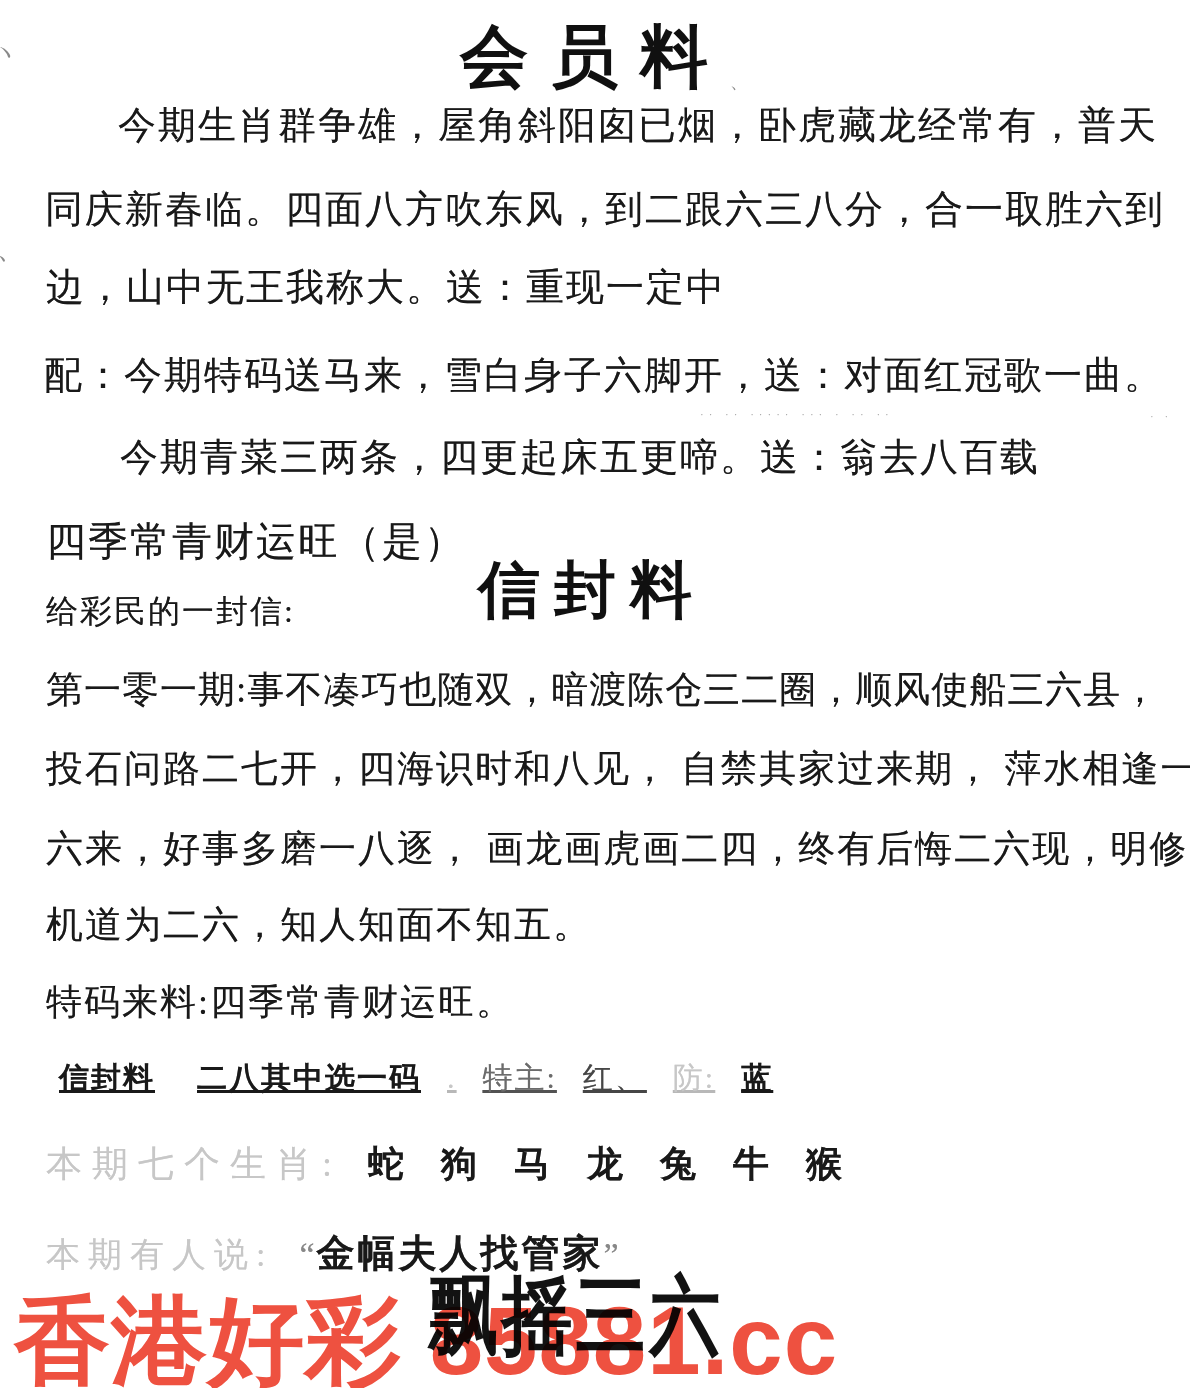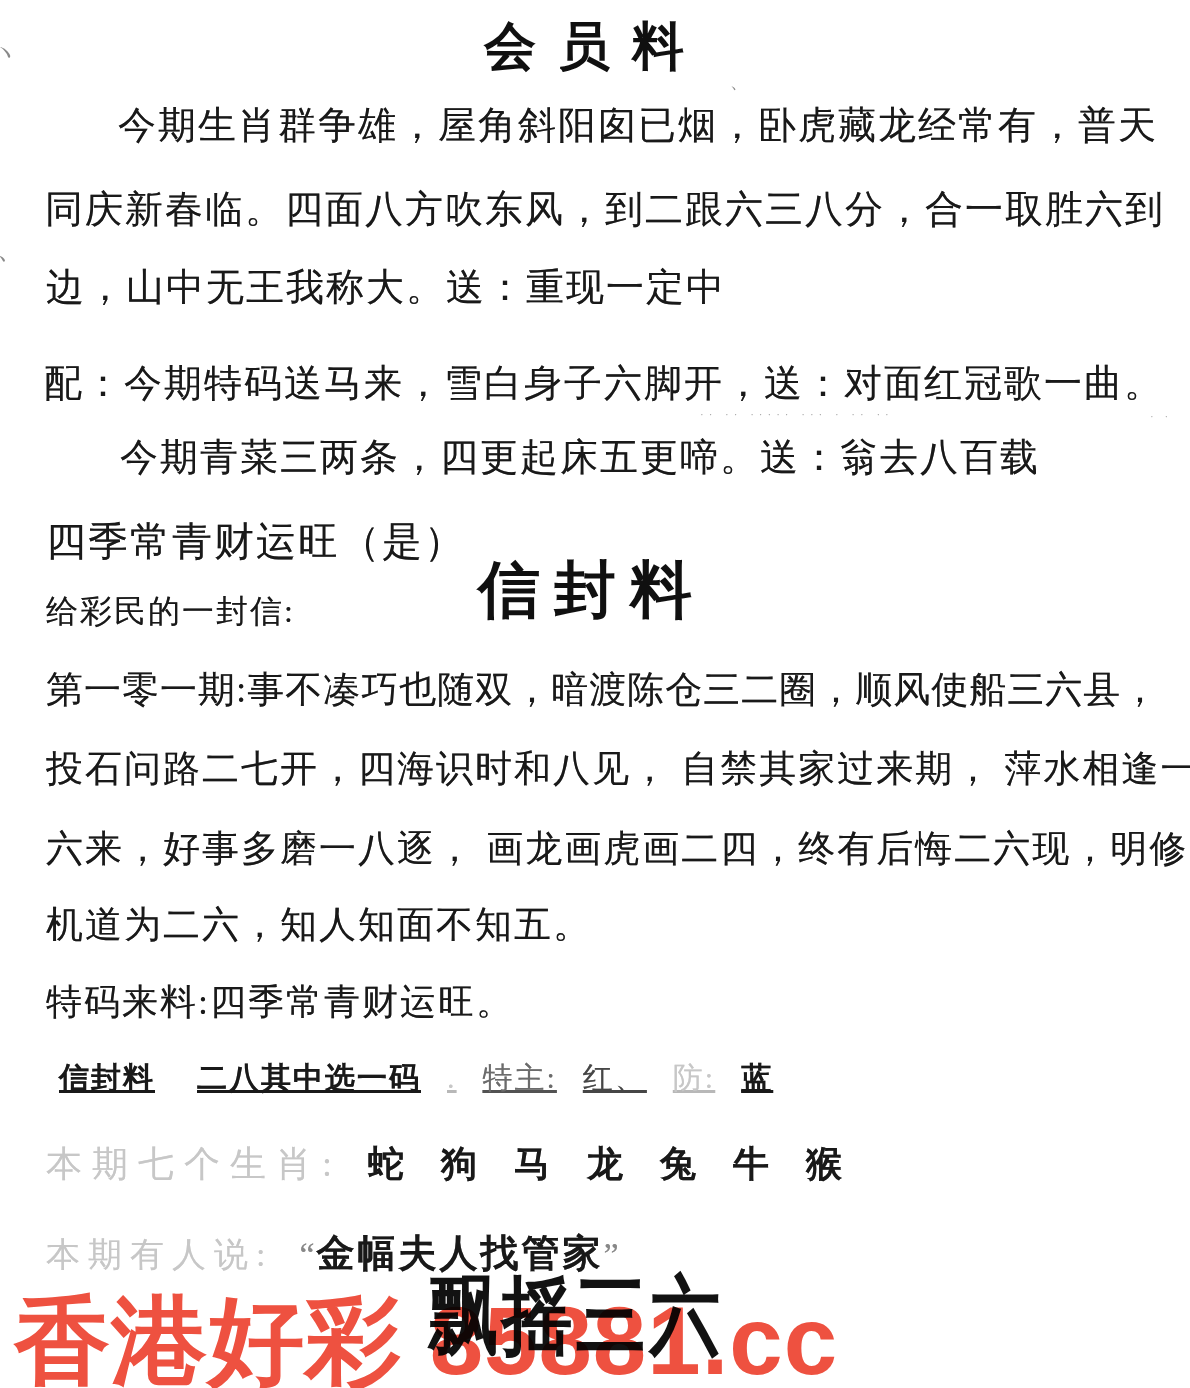--- a/index.html
+++ b/index.html
@@ -21,21 +21,21 @@
     white-space: nowrap;
     font-size: 38px;
     letter-spacing: 2px;
     color: #191919;
     text-shadow: 0 0 0.6px rgba(20,20,20,.55);
   }
   .title-main {
     position: absolute;
     top: 12px; left: 0; right: 0;
     text-align: center;
-    font-size: 52px;
+    font-size: 68px;
     font-weight: 700;
     letter-spacing: 22px;
     color: #101010;
   }
   .title-envelope {
     position: absolute;
     top: 548px; left: 478px;
     font-size: 62px;
     font-weight: 700;
     letter-spacing: 14px;
@@ -99,21 +99,21 @@
     font-weight: 700;
     letter-spacing: 1px;
     mix-blend-mode: multiply;
     z-index: 2;
     font-family: "Liberation Sans", "DejaVu Sans", sans-serif;
   }
   
   .l-m1  { top: 100px;  left: 118px; }
   .l-m2  { top: 184px;  left: 45px; }
   .l-m3  { top: 262px;  left: 46px; }
-  .l-m4  { top: 358px;  left: 44px; }
+  .l-m4  { top: 350px;  left: 44px; }
   .l-m5  { top: 432px;  left: 120px; }
   .l-m6  { top: 514px;  left: 46px; font-size: 40px; }
   .l-m7  { top: 590px;  left: 46px; font-size: 32px; }
   .l-e1  { top: 665px;  left: 46px; font-size: 37px; letter-spacing: 1px; }
   .l-e2  { top: 744px;  left: 46px; font-size: 37px; letter-spacing: 2px; }
   .l-e3  { top: 824px;  left: 46px; font-size: 37px; letter-spacing: 2px; }
   .l-e4  { top: 900px;  left: 46px; font-size: 37px; letter-spacing: 2px; }
   .l-sp  { top: 978px;  left: 46px; font-size: 36px; letter-spacing: 2px; }
   .l-pk  { top: 1058px; left: 59px; font-size: 30px; text-decoration: underline; }
   .l-zd  { top: 1140px; left: 46px; font-size: 36px; }

